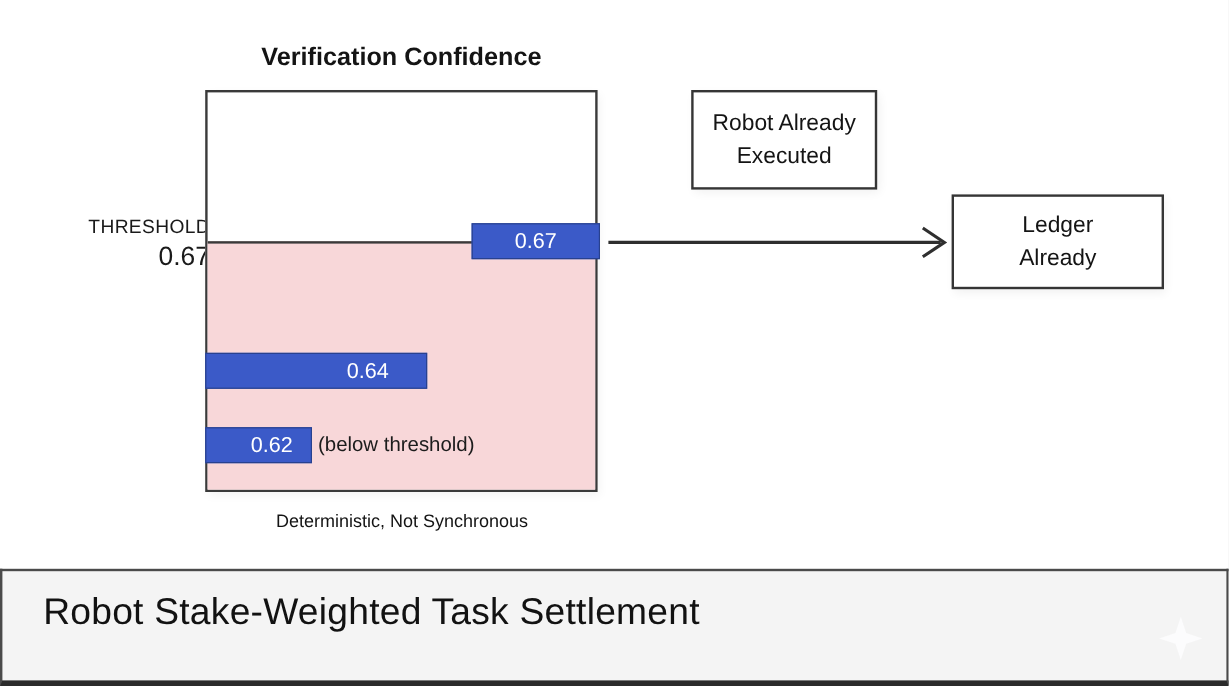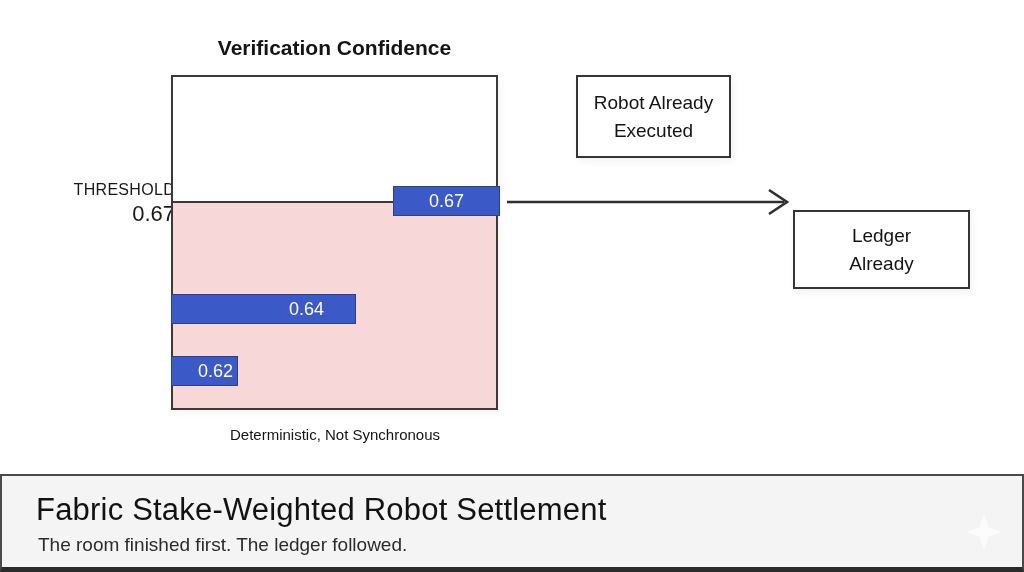--- a/index.html
+++ b/index.html
@@ -23,21 +23,21 @@
     background:#f8d7d9;border-top:2px solid #3a3a3a;
   }
   .bar{
     position:absolute;background:#3b5ac8;border:1.5px solid #28418f;
     box-sizing:border-box;display:flex;align-items:center;justify-content:center;
     color:#ffffff;font-size:18px;
   }
   .bar-1{left:220px;top:109px;width:107px;height:30px;}
   .bar-2{left:166px;top:157px;width:124px;height:30px;}
   .bar-3{left:-2px;top:217px;width:185px;height:30px;padding-left:86px;}
-  .bar-4{left:-2px;top:279px;width:67px;height:30px;padding-left:22px;text-align:right;}
+  .bar-4{left:-2px;top:279px;width:89px;height:30px;padding-left:22px;text-align:right;}
   .bar-note{
     position:absolute;left:92px;top:279px;height:30px;display:flex;align-items:center;
     font-size:17px;color:#1c1c1c;white-space:nowrap;
   }
   .threshold-labels{
     position:absolute;left:27px;top:181px;width:148px;text-align:right;
   }
   .threshold-word{font-size:16px;color:#1a1a1a;letter-spacing:0.3px;}
   .threshold-num{font-size:22px;color:#1a1a1a;margin-top:2px;}
   .axis-label{
@@ -45,21 +45,21 @@
     font-size:15px;color:#141414;
   }
   
   .node{
     position:absolute;border:2px solid #353535;background:#ffffff;box-sizing:border-box;
     display:flex;flex-direction:column;align-items:center;justify-content:center;
     font-size:19px;line-height:28px;color:#141414;text-align:center;
     box-shadow:2px 3px 8px rgba(0,0,0,0.06);
   }
   .node-robot{left:560px;top:75px;width:155px;height:83px;margin-left:16px;}
-  .node-ledger{left:793px;top:162px;width:177px;height:79px;margin-top:48px;}
+  .node-ledger{left:793px;top:162px;width:177px;height:79px;}
   .arrow-svg{position:absolute;left:503px;top:186px;}
   
   .banner{
     position:absolute;left:0;top:474px;width:1024px;height:98px;
     background:#f4f4f4;box-sizing:border-box;
     border:2px solid #4a4a4a;border-bottom:5px solid #2b2b2b;
   }
   .banner-title{
     position:absolute;left:34px;top:16px;font-size:31px;color:#121212;
     letter-spacing:0.2px;white-space:nowrap;
@@ -79,40 +79,40 @@
   <div class="threshold-labels">
     <div class="threshold-word">THRESHOLD</div>
     <div class="threshold-num">0.67</div>
   </div>
 
   <div class="chart">
     <div class="pink-zone"></div>
     <div class="bar bar-1">0.67</div>
     <div class="bar bar-3">0.64</div>
     <div class="bar bar-4">0.62</div>
+    <div class="bar-note">(below threshold)</div>
   </div>
 
   <div class="axis-label">Deterministic, Not Synchronous</div>
 
   <div class="node node-robot">
     <span>Robot Already</span>
     <span>Executed</span>
   </div>
 
   <div class="node node-ledger">
     <span>Ledger</span>
     <span>Already</span>
   </div>
 
   <svg class="arrow-svg" width="292" height="32" viewBox="0 0 292 32">
     <line x1="4" y1="16" x2="281" y2="16" stroke="#2f2f2f" stroke-width="2.6"></line>
     <polyline points="266,4 284,16 266,28" fill="none" stroke="#2f2f2f" stroke-width="2.6" stroke-linejoin="miter"></polyline>
   </svg>
 
   <div class="banner">
-    <div class="banner-title">Fabric Stake-Weighted Robot Settlement</div>
-    <div class="banner-subtitle">The room finished first. The ledger followed.</div>
+    <div class="banner-title">Robot Stake-Weighted Task Settlement</div>
     <svg class="sparkle" viewBox="0 0 38 38">
       <path d="M19 1 L23.5 14.5 L37 19 L23.5 23.5 L19 37 L14.5 23.5 L1 19 L14.5 14.5 Z" fill="#fdfdfe"></path>
     </svg>
   </div>
 
 </div>
 
 </body></html>

